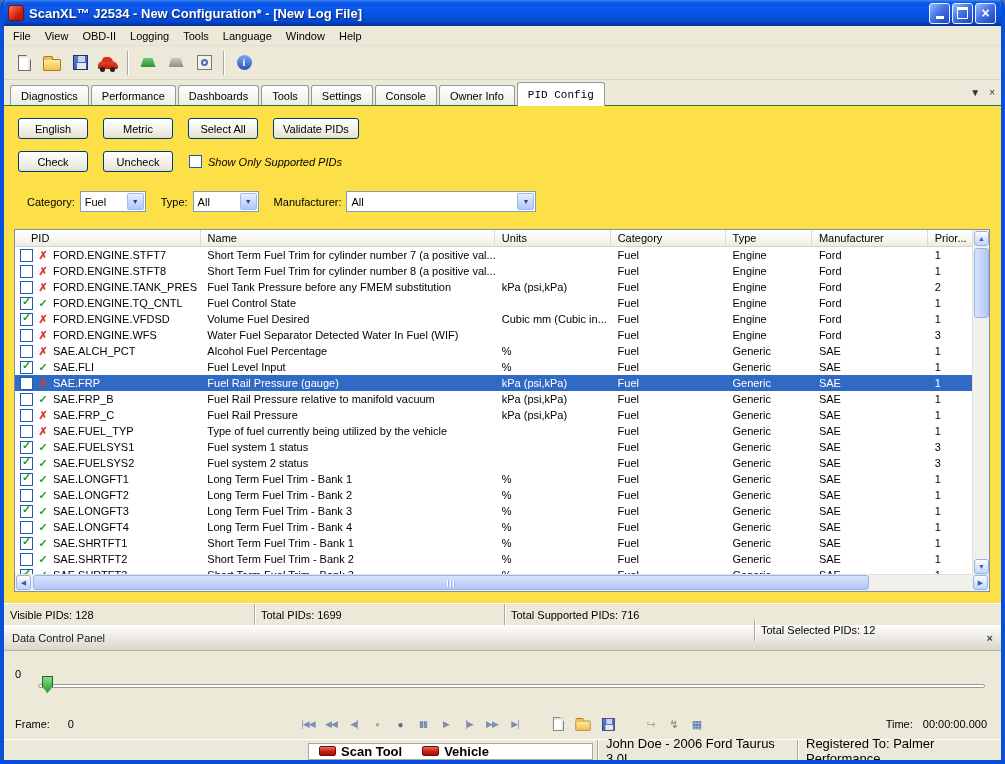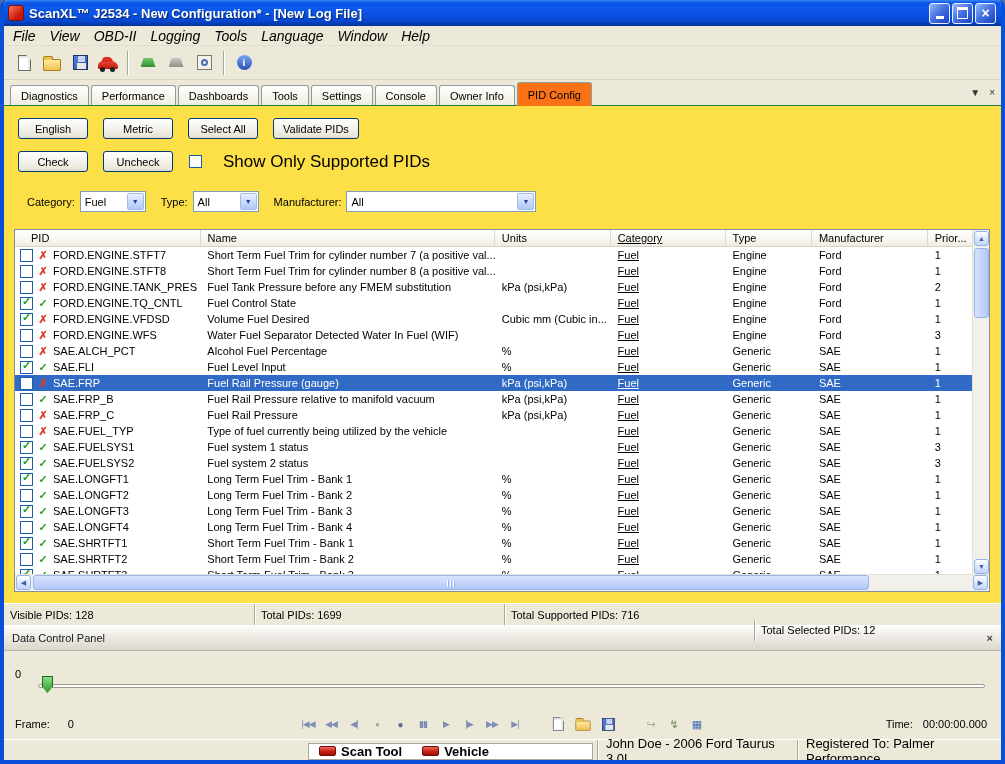--- a/index.html
+++ b/index.html
@@ -14,21 +14,21 @@
   .app-icon{width:16px;height:16px;border-radius:3px;background:linear-gradient(135deg,#FF7A60,#C41808 70%);border:1px solid #7A0E06;flex:0 0 16px;}
   .title-text{color:#FFF;font-weight:bold;font-size:13px;text-shadow:1px 1px 1px #0A2A6E;white-space:nowrap;overflow:hidden;flex:1;}
   .wbtns{display:flex;gap:2px;}
   .wbtn{width:21px;height:21px;border-radius:3px;border:1px solid #E8F0FF;background:linear-gradient(135deg,#96BAF8 0%,#4370E2 48%,#1A41BE 100%);display:flex;align-items:center;justify-content:center;color:#FFF;}
   .wbtn-min::after{content:"";width:8px;height:3px;background:#FFF;margin-top:9px;}
   .wbtn-max::after{content:"";width:9px;height:8px;border:1px solid #FFF;border-top:3px solid #FFF;}
   .wbtn-close{font-size:14px;font-weight:bold;line-height:1;}
 
   
   .menubar{height:20px;background:#ECE9D8;display:flex;align-items:center;padding-left:2px;border-bottom:1px solid #E2DFD0;}
-  .menu-item{font-size:14px;padding:3px 7px;color:#000;font-style:italic;}
+  .menu-item{font-size:11px;padding:3px 7px;color:#000;}
   .toolbar{height:34px;background:#ECE9D8;display:flex;align-items:center;padding-left:6px;border-bottom:1px solid #D9D5C6;}
   .tbtn{width:28px;height:28px;display:flex;align-items:center;justify-content:center;}
   .tsep{width:2px;height:24px;border-left:1px solid #ACA899;border-right:1px solid #FFF;margin:0 5px;}
 
   .ic-page{width:13px;height:16px;background:#FFF;border:1px solid #6B6B6B;position:relative;box-shadow:inset -2px 2px 0 #E6E6E6;}
   .ic-page::after{content:"";position:absolute;top:-1px;right:-1px;border-style:solid;border-width:0 5px 5px 0;border-color:transparent #ECE9D8 transparent transparent;}
   .ic-folder{width:18px;height:12px;background:linear-gradient(180deg,#FFE9A0,#F2C24E);border:1px solid #A87E1C;border-radius:1px;position:relative;margin-top:4px;}
   .ic-folder::before{content:"";position:absolute;top:-4px;left:-1px;width:8px;height:3px;background:#F2C24E;border:1px solid #A87E1C;border-bottom:none;border-radius:2px 2px 0 0;}
   .ic-floppy{width:15px;height:15px;background:linear-gradient(135deg,#5B7FD8,#2C4FA8);border:1px solid #1C3470;position:relative;}
   .ic-floppy::before{content:"";position:absolute;top:0;left:4px;width:7px;height:6px;background:#C8D4F0;}
@@ -40,53 +40,53 @@
   .ic-plug.green{background:linear-gradient(180deg,#6FC86F,#2E8F2E);}
   .ic-plug.gray{background:linear-gradient(180deg,#C8C8C0,#8F8F88);}
   .ic-gear{width:15px;height:15px;border:1px solid #7A7A6E;background:#F4F2E8;position:relative;}
   .ic-gear::after{content:"";position:absolute;inset:3px;border:2px solid #4A6FB8;border-radius:50%;}
   .ic-info{width:15px;height:15px;border-radius:50%;background:linear-gradient(180deg,#79A8F4,#2850B8);color:#FFF;font:bold 10px "Liberation Serif",serif;display:flex;align-items:center;justify-content:center;}
   .ic-info::after{content:"i";}
 
   
   .tabstrip{height:26px;background:#ECE9D8;display:flex;align-items:flex-end;padding:0 6px;border-bottom:1px solid #15803d;}
   .tab{height:20px;padding:0 10px;display:flex;align-items:center;font-size:11px;background:linear-gradient(180deg,#FFFFFF,#EFEDE2);border:1px solid #919B9C;border-bottom:none;border-radius:3px 3px 0 0;margin-right:2px;white-space:nowrap;}
-  .tab.active{height:24px;background:#f97316;position:relative;margin-bottom:-1px;z-index:2;}
+  .tab.active{height:24px;background:#ffffff;position:relative;margin-bottom:-1px;z-index:2;font-family:Liberation Mono, monospace;}
   .tab-tools{margin-left:auto;display:flex;gap:9px;align-items:center;padding-bottom:7px;color:#333;}
   .tab-tools span{font-size:10px;line-height:1;}
 
   
   .page{height:497px;background:#fde047;position:relative;}
   .xpbtn{height:21px;min-width:70px;padding:0 9px;border:1px solid #003C74;border-radius:3px;
     background:linear-gradient(180deg,#FFFFFF,#F4F3EE 45%,#E9E6D8 90%,#DEDACB);
     font-size:11px;display:flex;align-items:center;justify-content:center;white-space:nowrap;}
   .btn-row1{position:absolute;top:12px;left:14px;display:flex;gap:15px;}
   .btn-row2{position:absolute;top:45px;left:14px;display:flex;gap:15px;align-items:center;}
   .chk-group{display:flex;align-items:center;margin-left:1px;}
   .chk-box{width:13px;height:13px;background:#FFF;border:1px solid #1D5FAD;position:relative;}
-  .chk-label{font-size:17px;margin-left:21px;}
+  .chk-label{font-size:11px;margin-left:6px;font-style:italic;}
   .filter-row{position:absolute;top:85px;left:23px;display:flex;align-items:center;font-size:11px;}
   .flabel{margin-right:5px;}
   .combo{height:21px;border:1px solid #7F9DB9;background:#FFF;display:flex;align-items:center;margin-right:15px;}
   .combo-val{flex:1;padding-left:4px;font-size:11px;overflow:hidden;white-space:nowrap;}
   .combo-arrow{width:17px;height:17px;margin:1px;border:1px solid #9EBCF0;border-radius:2px;
     background:linear-gradient(180deg,#EAF1FE,#CBDAFB 50%,#AFC7F8);display:flex;align-items:center;justify-content:center;font-size:7px;color:#24449C;}
   .combo.w-cat{width:66px;}.combo.w-type{width:66px;}.combo.w-mfr{width:190px;}
 
   
   .table-wrap{position:absolute;left:10px;top:123px;width:976px;height:363px;border:1px solid #828F9C;background:#FFF;}
   .thead{display:flex;width:959px;height:17px;background:linear-gradient(180deg,#FFFFFF,#F7F6F1 60%,#EEEBE1);border-bottom:1px solid #D5D2C8;}
   .th{font-size:11px;padding:2px 0 0 7px;border-right:1px solid #DEDBD0;overflow:hidden;white-space:nowrap;height:16px;}
   .th:first-child{padding-left:16px;}
   .tbody{width:959px;height:328px;overflow:hidden;}
   .trow{display:flex;height:16px;font-size:11px;align-items:center;}
   .trow.selected{background:#316AC5;color:#FFF;}
   .cell{padding-left:7px;overflow:hidden;white-space:nowrap;height:16px;line-height:16px;}
   .c-pid{width:189px;padding-left:0;display:flex;align-items:center;line-height:normal;}
-  .c-name{width:300px;}.c-units{width:118px;}.c-cat{width:117px;text-decoration:underline;}.c-type{width:88px;}.c-mfr{width:118px;}.c-pri{width:47px;}
+  .c-name{width:300px;}.c-units{width:118px;}.c-cat{width:117px;}.c-type{width:88px;}.c-mfr{width:118px;}.c-pri{width:47px;}
   .cb{width:13px;height:13px;background:#FFF;border:1px solid #1D5FAD;margin-left:5px;position:relative;flex:0 0 13px;}
   .cb .cbmark{display:none;position:absolute;left:1px;top:-3px;font-size:11px;font-weight:bold;color:#21A121;}
   .cb.checked .cbmark{display:block;}
   .supp{width:14px;flex:0 0 14px;text-align:center;font-weight:bold;font-size:11px;margin-left:3px;}
   .supp.ok{color:#2FA32F;}.supp.no{color:#DD3B2F;}
   .pid-text{margin-left:3px;overflow:hidden;white-space:nowrap;}
 
   
   .vscroll{position:absolute;top:0;right:0;width:17px;height:345px;background:#F2F0EA;border-left:1px solid #E4E1D6;}
   .hscroll{position:absolute;left:0;bottom:0;width:974px;height:17px;background:#F2F0EA;border-top:1px solid #E4E1D6;}

